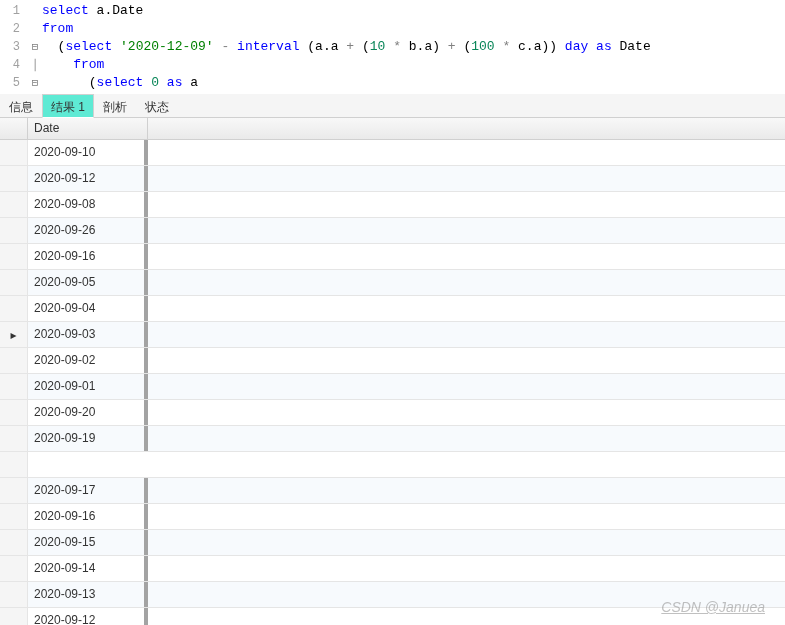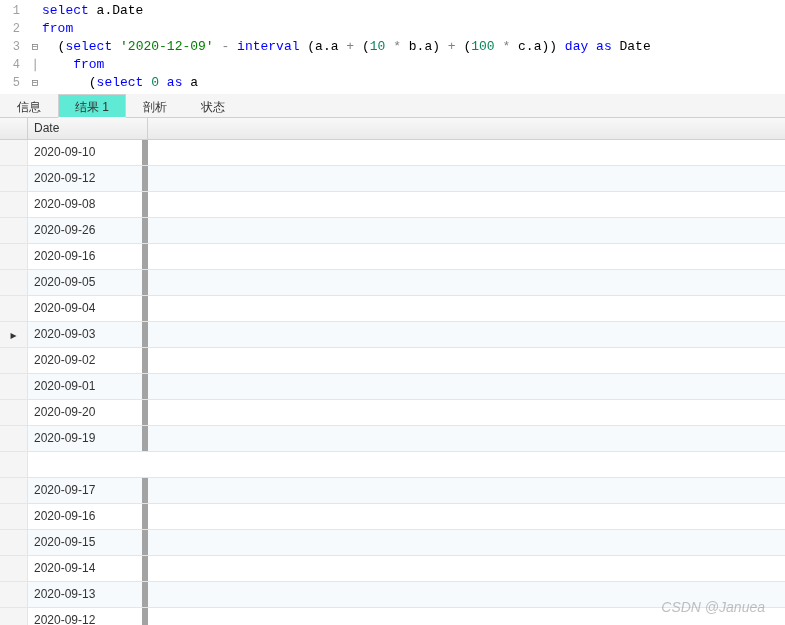--- a/index.html
+++ b/index.html
@@ -50,21 +50,21 @@
     
     .tabs {
       display: flex;
       border-bottom: 1px solid #d0d0d0;
       background: #f5f5f5;
       font-family: "Microsoft YaHei", Arial, sans-serif;
       font-size: 12px;
       height: 24px;
     }
     .tab {
-      padding: 4px 16px;
+      padding: 4px 8px;
       border: 1px solid transparent;
       border-bottom: none;
       cursor: pointer;
       color: #333;
     }
     .tab.active {
       background: #5eead4;
       border: 1px solid #d0d0d0;
       border-bottom: 1px solid #fff;
       margin-bottom: -1px;
@@ -102,32 +102,33 @@
       width: 28px;
       border-right: 1px solid #e5e5e5;
       display: flex;
       align-items: center;
       justify-content: center;
       color: #333;
       background: #f5f5f5;
     }
     .cell {
       padding: 5px 6px;
-      border-right: 6px solid #a3a3a3;
+      border-right: 4px solid #a3a3a3;
       width: 120px;
       color: #333;
     }
     .watermark {
       position: absolute;
       bottom: 10px;
       right: 20px;
       color: rgba(150,150,150,0.6);
       font-family: Arial, sans-serif;
       font-size: 14px;
       font-style: italic;
+      text-decoration: underline;
     }
   </style>
 </head>
 <body>
 
 <div class="editor" id="editor">
     <div class="code-line">
       <div class="line-number">1</div>
       <div class="fold-marker"></div>
       <div class="code-content"><span class="kw">select</span><span> a.Date</span></div>

